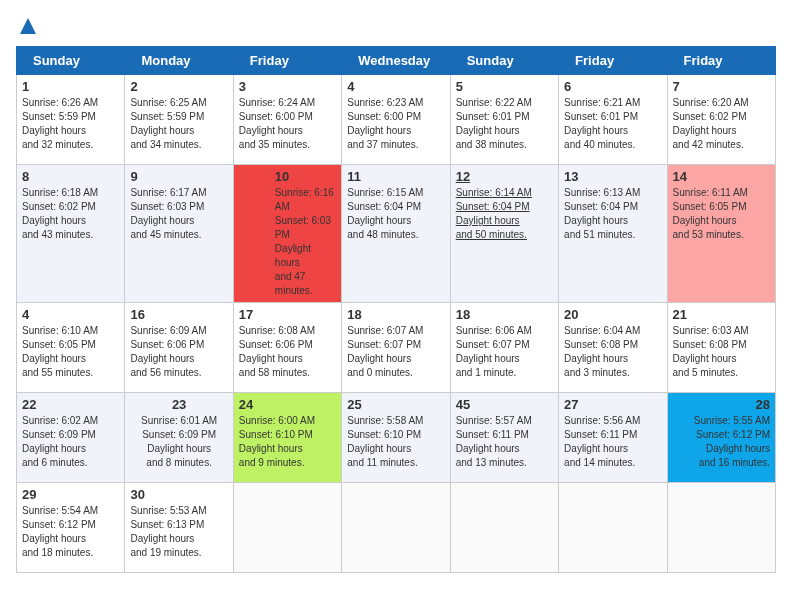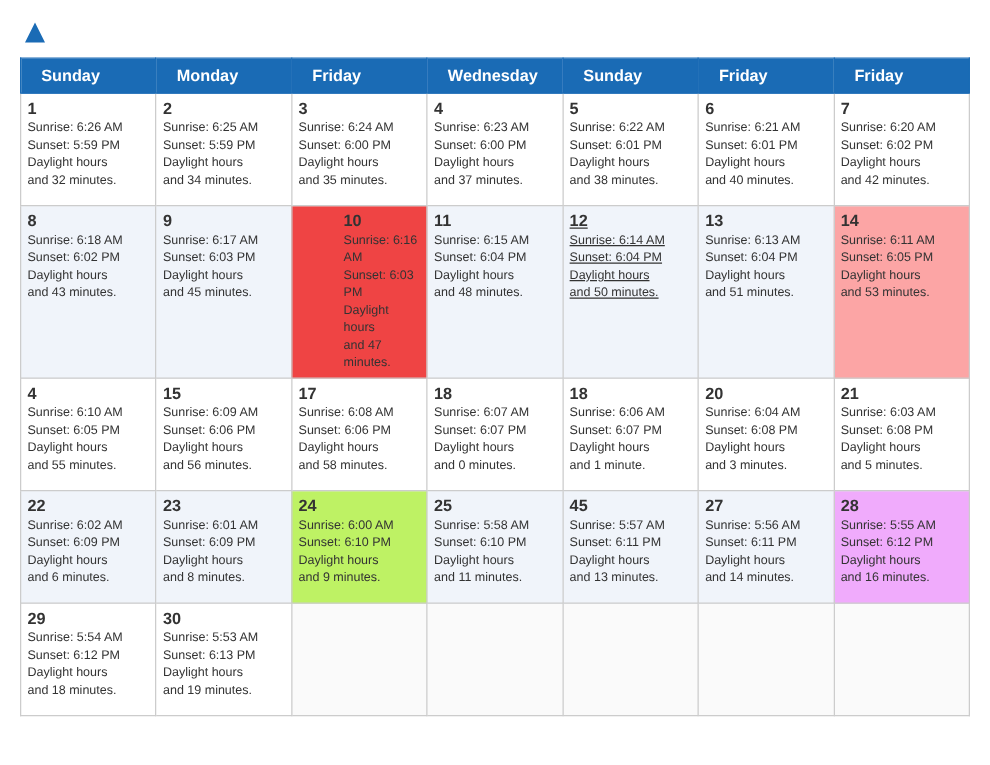--- a/index.html
+++ b/index.html
@@ -182,21 +182,21 @@
         <span class="day-number">14</span>
         <div class="day-info">Sunrise: 6:11 AM<br>Sunset: 6:05 PM<br>Daylight hours<br>and 53 minutes.</div>
       </td>
       </tr>
       <tr>
         <td>
         <span class="day-number">4</span>
         <div class="day-info">Sunrise: 6:10 AM<br>Sunset: 6:05 PM<br>Daylight hours<br>and 55 minutes.</div>
       </td>
         <td>
-        <span class="day-number">15</span>
+        <span class="day-number">16</span>
         <div class="day-info">Sunrise: 6:09 AM<br>Sunset: 6:06 PM<br>Daylight hours<br>and 56 minutes.</div>
       </td>
         <td>
         <span class="day-number">17</span>
         <div class="day-info">Sunrise: 6:08 AM<br>Sunset: 6:06 PM<br>Daylight hours<br>and 58 minutes.</div>
       </td>
         <td>
         <span class="day-number">18</span>
         <div class="day-info">Sunrise: 6:07 AM<br>Sunset: 6:07 PM<br>Daylight hours<br>and 0 minutes.</div>
       </td>
@@ -211,41 +211,41 @@
         <td>
         <span class="day-number">21</span>
         <div class="day-info">Sunrise: 6:03 AM<br>Sunset: 6:08 PM<br>Daylight hours<br>and 5 minutes.</div>
       </td>
       </tr>
       <tr style="background: rgb(240, 244, 250);">
         <td style="background: rgb(240, 244, 250);">
         <span class="day-number">22</span>
         <div class="day-info">Sunrise: 6:02 AM<br>Sunset: 6:09 PM<br>Daylight hours<br>and 6 minutes.</div>
       </td>
-        <td style="background: rgb(240, 244, 250);">
+        <td style="background: rgb(240, 244, 250); text-align: center;">
         <span class="day-number">23</span>
         <div class="day-info">Sunrise: 6:01 AM<br>Sunset: 6:09 PM<br>Daylight hours<br>and 8 minutes.</div>
       </td>
         <td style="background: #bef264;">
         <span class="day-number">24</span>
         <div class="day-info">Sunrise: 6:00 AM<br>Sunset: 6:10 PM<br>Daylight hours<br>and 9 minutes.</div>
       </td>
         <td style="background: rgb(240, 244, 250);">
         <span class="day-number">25</span>
         <div class="day-info">Sunrise: 5:58 AM<br>Sunset: 6:10 PM<br>Daylight hours<br>and 11 minutes.</div>
       </td>
         <td style="background: rgb(240, 244, 250);">
         <span class="day-number">45</span>
         <div class="day-info">Sunrise: 5:57 AM<br>Sunset: 6:11 PM<br>Daylight hours<br>and 13 minutes.</div>
       </td>
         <td style="background: rgb(240, 244, 250);">
         <span class="day-number">27</span>
         <div class="day-info">Sunrise: 5:56 AM<br>Sunset: 6:11 PM<br>Daylight hours<br>and 14 minutes.</div>
       </td>
-        <td style="background: #f0abfc;">
+        <td style="background: #0ea5e9; text-align: right;">
         <span class="day-number">28</span>
         <div class="day-info">Sunrise: 5:55 AM<br>Sunset: 6:12 PM<br>Daylight hours<br>and 16 minutes.</div>
       </td>
       </tr>
       <tr>
         <td>
         <span class="day-number">29</span>
         <div class="day-info">Sunrise: 5:54 AM<br>Sunset: 6:12 PM<br>Daylight hours<br>and 18 minutes.</div>
       </td>
         <td>

